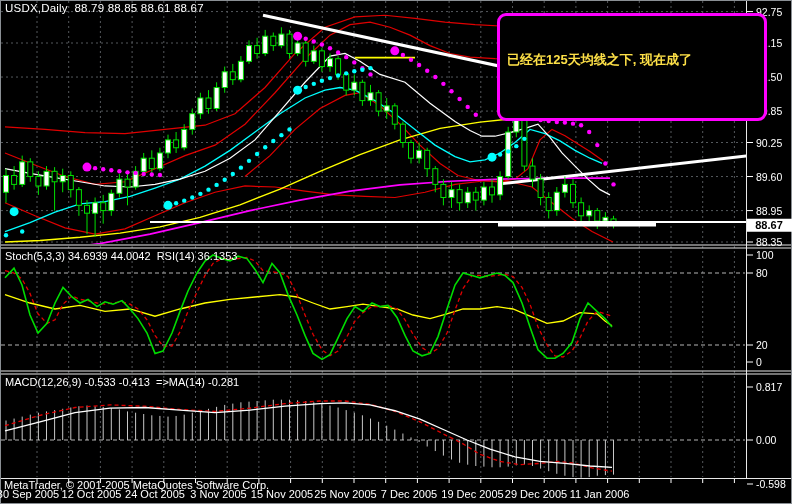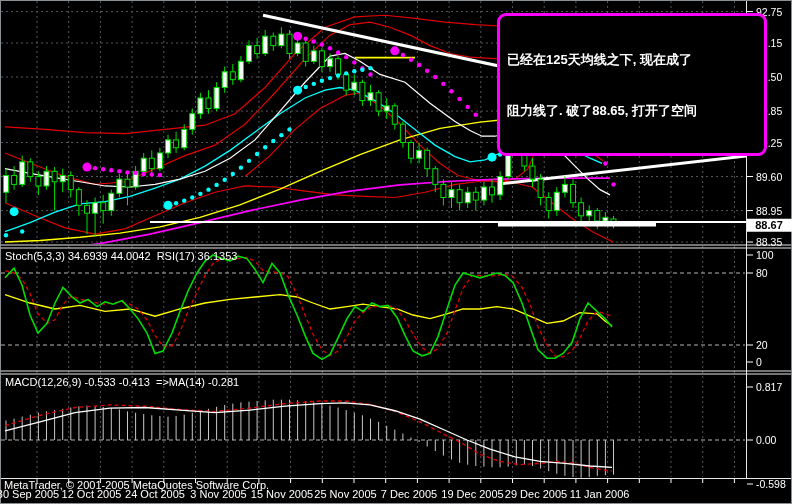--- a/index.html
+++ b/index.html
@@ -5,22 +5,22 @@
   html,body{margin:0;padding:0;background:#222;}
   #wrap{position:relative;width:792px;height:504px;background:#000;overflow:hidden;
         font-family:"Liberation Sans","DejaVu Sans",sans-serif;}
   svg{position:absolute;left:0;top:0;}
   .ovl{position:absolute;color:#fff;white-space:pre;}
   #title{left:5px;top:2px;font-size:11.5px;font-weight:500;letter-spacing:.2px;}
   #stochlbl{left:5px;top:250px;font-size:11px;}
   #macdlbl{left:5px;top:376px;font-size:11px;text-align:center;}
   #copyr{left:4px;top:479px;font-size:11px;}
   #annot{left:497px;top:13px;width:252px;border:3px solid #ff00ff;border-radius:9px;
-         background:#000;color:#ffffff;font-size:13px;font-weight:bold;line-height:17px;
-         padding:1px 5px 0 7px;}
+         background:#000;color:#fde047;font-size:13px;font-weight:bold;line-height:17px;
+         padding:1px 5px 16px 7px;}
 </style>
 </head>
 <body>
 
 <div id="wrap">
   <svg id="cv" width="792" height="504" viewBox="0 0 792 504">
       <defs>
         <clipPath id="clipMain">
           <rect x="1" y="1" width="745" height="243"></rect>
         </clipPath>
@@ -474,20 +474,20 @@
         <text x="155" y="498" fill="#fff" font-size="11px" text-anchor="middle" font-family="Liberation Sans, DejaVu Sans, sans-serif">24 Oct 2005</text>
         <text x="218.5" y="498" fill="#fff" font-size="11px" text-anchor="middle" font-family="Liberation Sans, DejaVu Sans, sans-serif">3 Nov 2005</text>
         <text x="282" y="498" fill="#fff" font-size="11px" text-anchor="middle" font-family="Liberation Sans, DejaVu Sans, sans-serif">15 Nov 2005</text>
         <text x="345.5" y="498" fill="#fff" font-size="11px" text-anchor="middle" font-family="Liberation Sans, DejaVu Sans, sans-serif">25 Nov 2005</text>
         <text x="409" y="498" fill="#fff" font-size="11px" text-anchor="middle" font-family="Liberation Sans, DejaVu Sans, sans-serif">7 Dec 2005</text>
         <text x="472.5" y="498" fill="#fff" font-size="11px" text-anchor="middle" font-family="Liberation Sans, DejaVu Sans, sans-serif">19 Dec 2005</text>
         <text x="536" y="498" fill="#fff" font-size="11px" text-anchor="middle" font-family="Liberation Sans, DejaVu Sans, sans-serif">29 Dec 2005</text>
         <text x="599.5" y="498" fill="#fff" font-size="11px" text-anchor="middle" font-family="Liberation Sans, DejaVu Sans, sans-serif">11 Jan 2006</text>
       </g>
     </svg>
-  <div class="ovl" id="stochlbl">Stoch(5,3,3) 34.6939 44.0042  RSI(17) 36.1353</div>
+  <div class="ovl" id="title">USDX,Daily  88.79 88.85 88.61 88.67</div>
+  <div class="ovl" id="stochlbl">Stoch(5,3,3) 34.6939 44.0042  RSI(14) 36.1353</div>
   <div class="ovl" id="macdlbl">MACD(12,26,9) -0.533 -0.413  =&gt;MA(14) -0.281</div>
   <div class="ovl" id="copyr">MetaTrader, © 2001-2005 MetaQuotes Software Corp.</div>
   <div class="ovl" id="annot">
     <div>已经在125天均线之下, 现在成了</div>
-    <div>阻力线了. 破了88.65, 打开了空间</div>
   </div>
 </div>
 
 </body></html>

